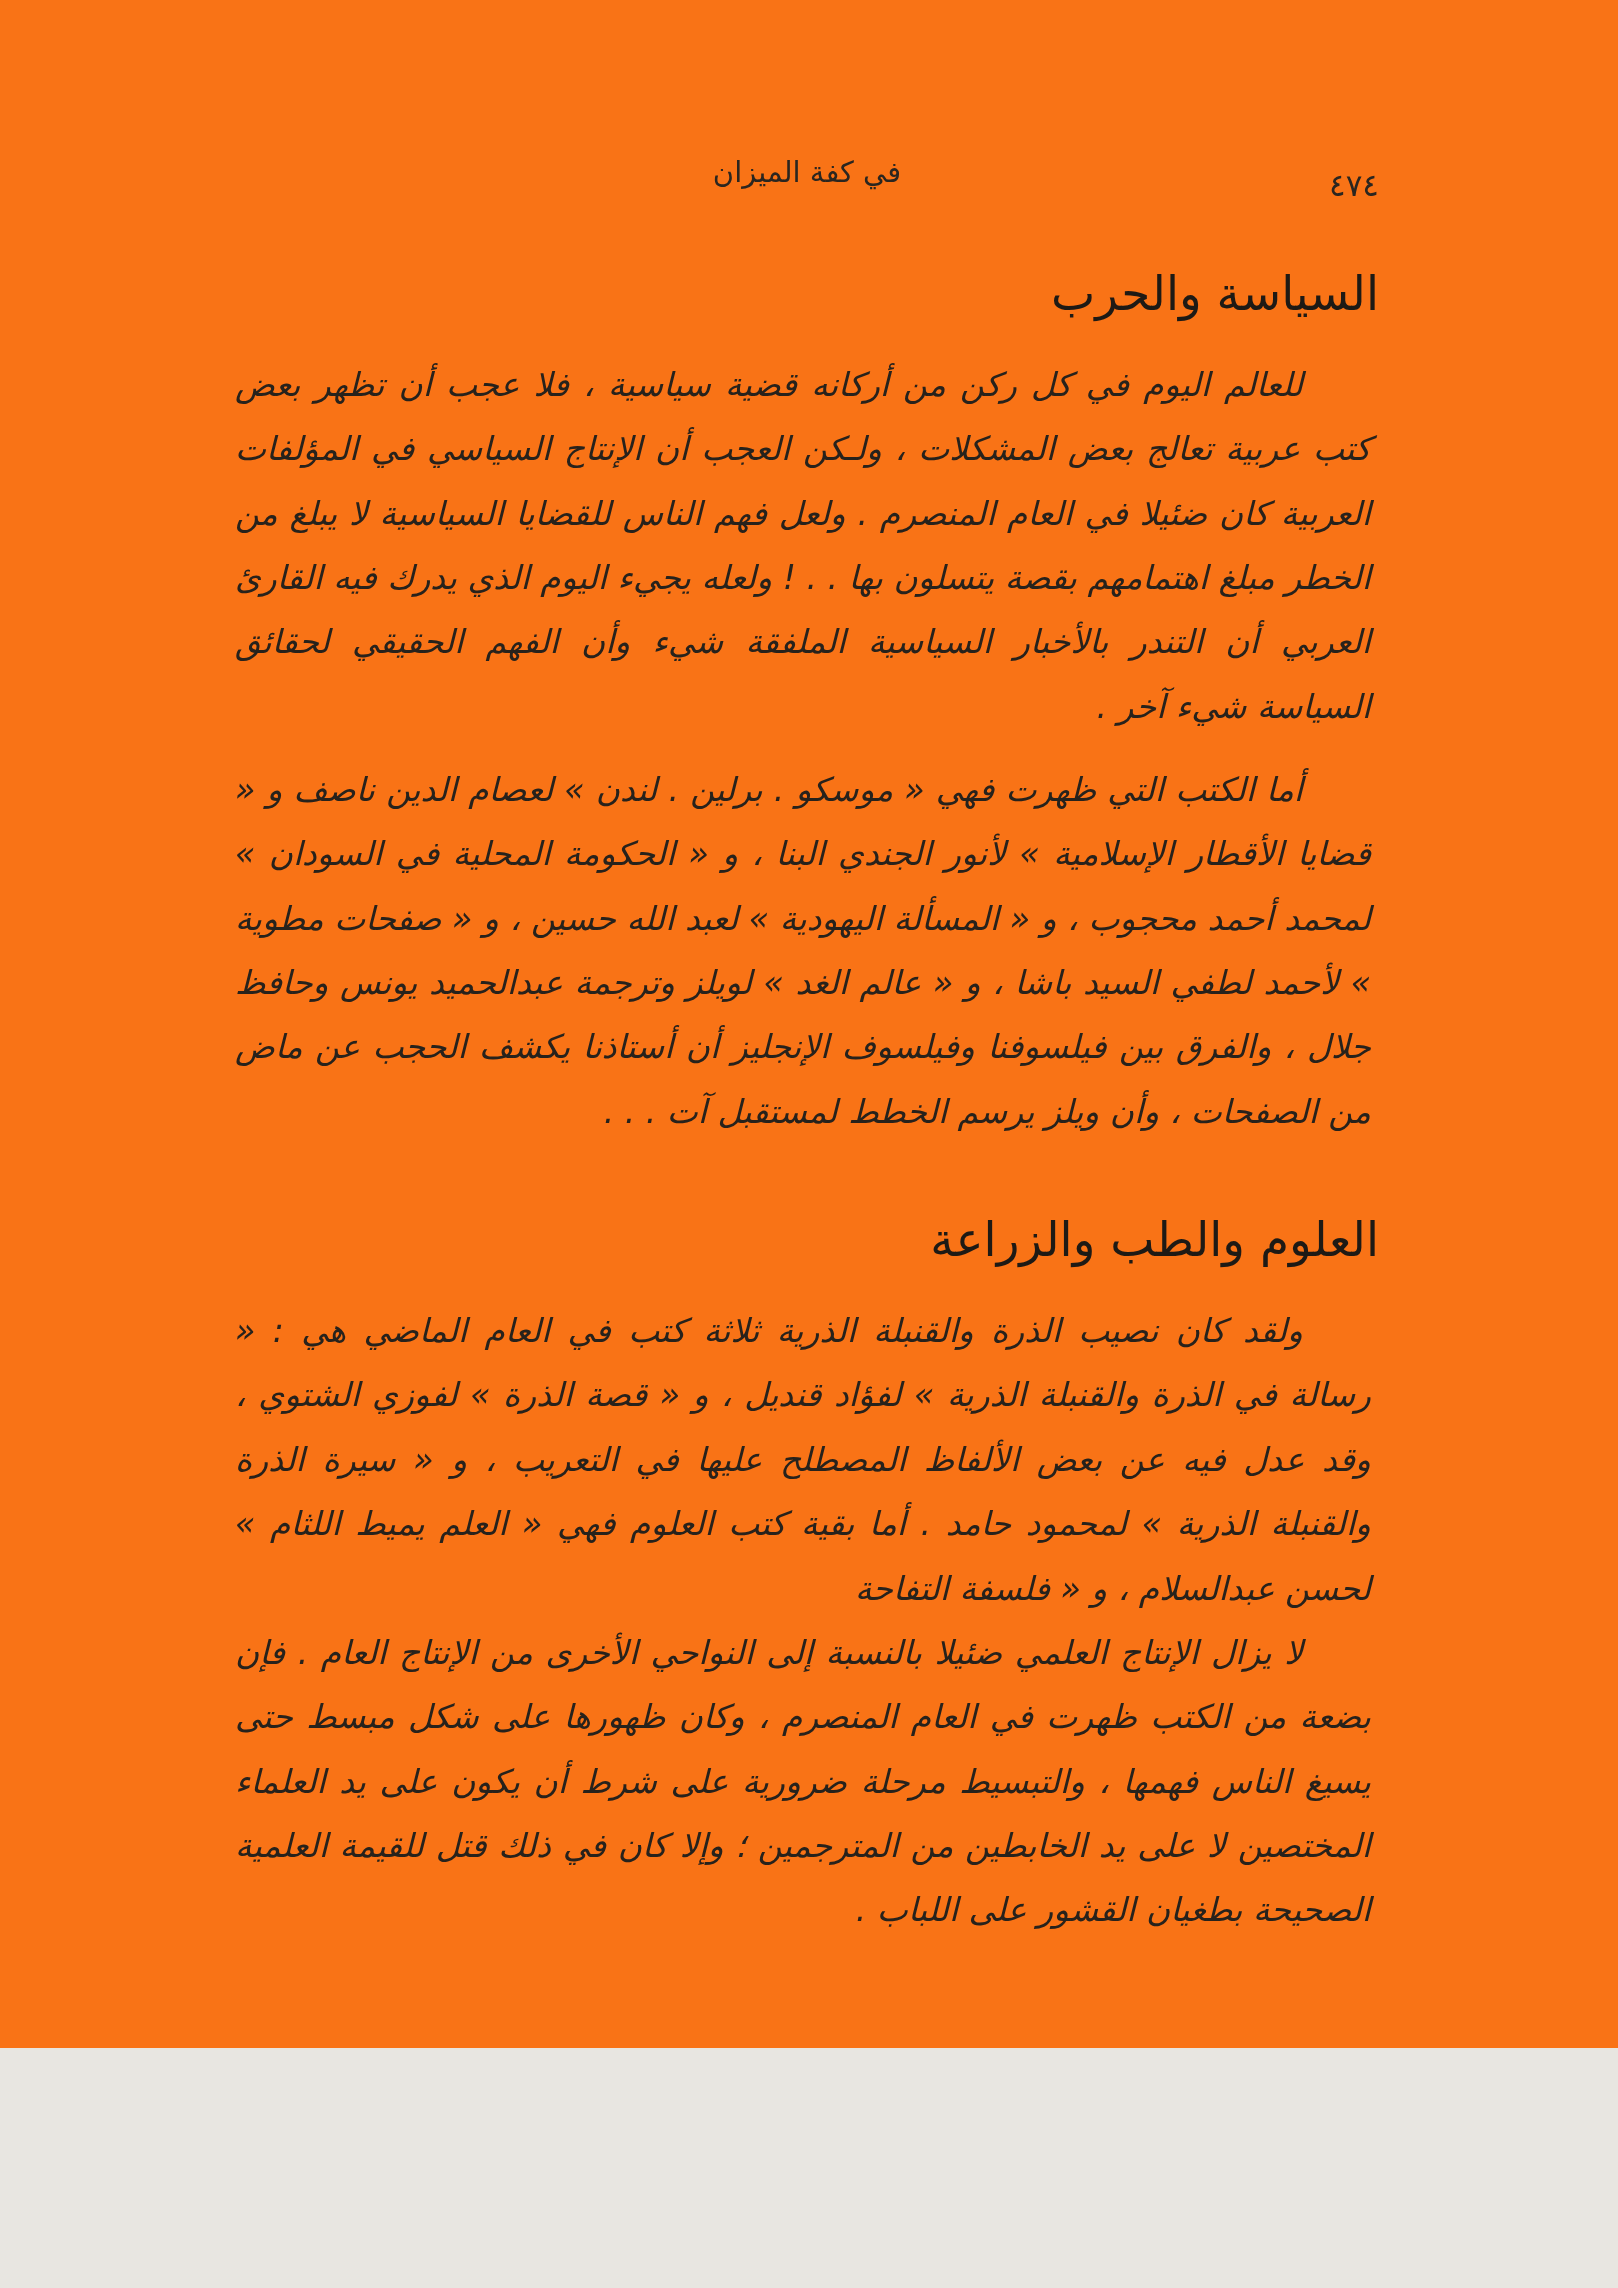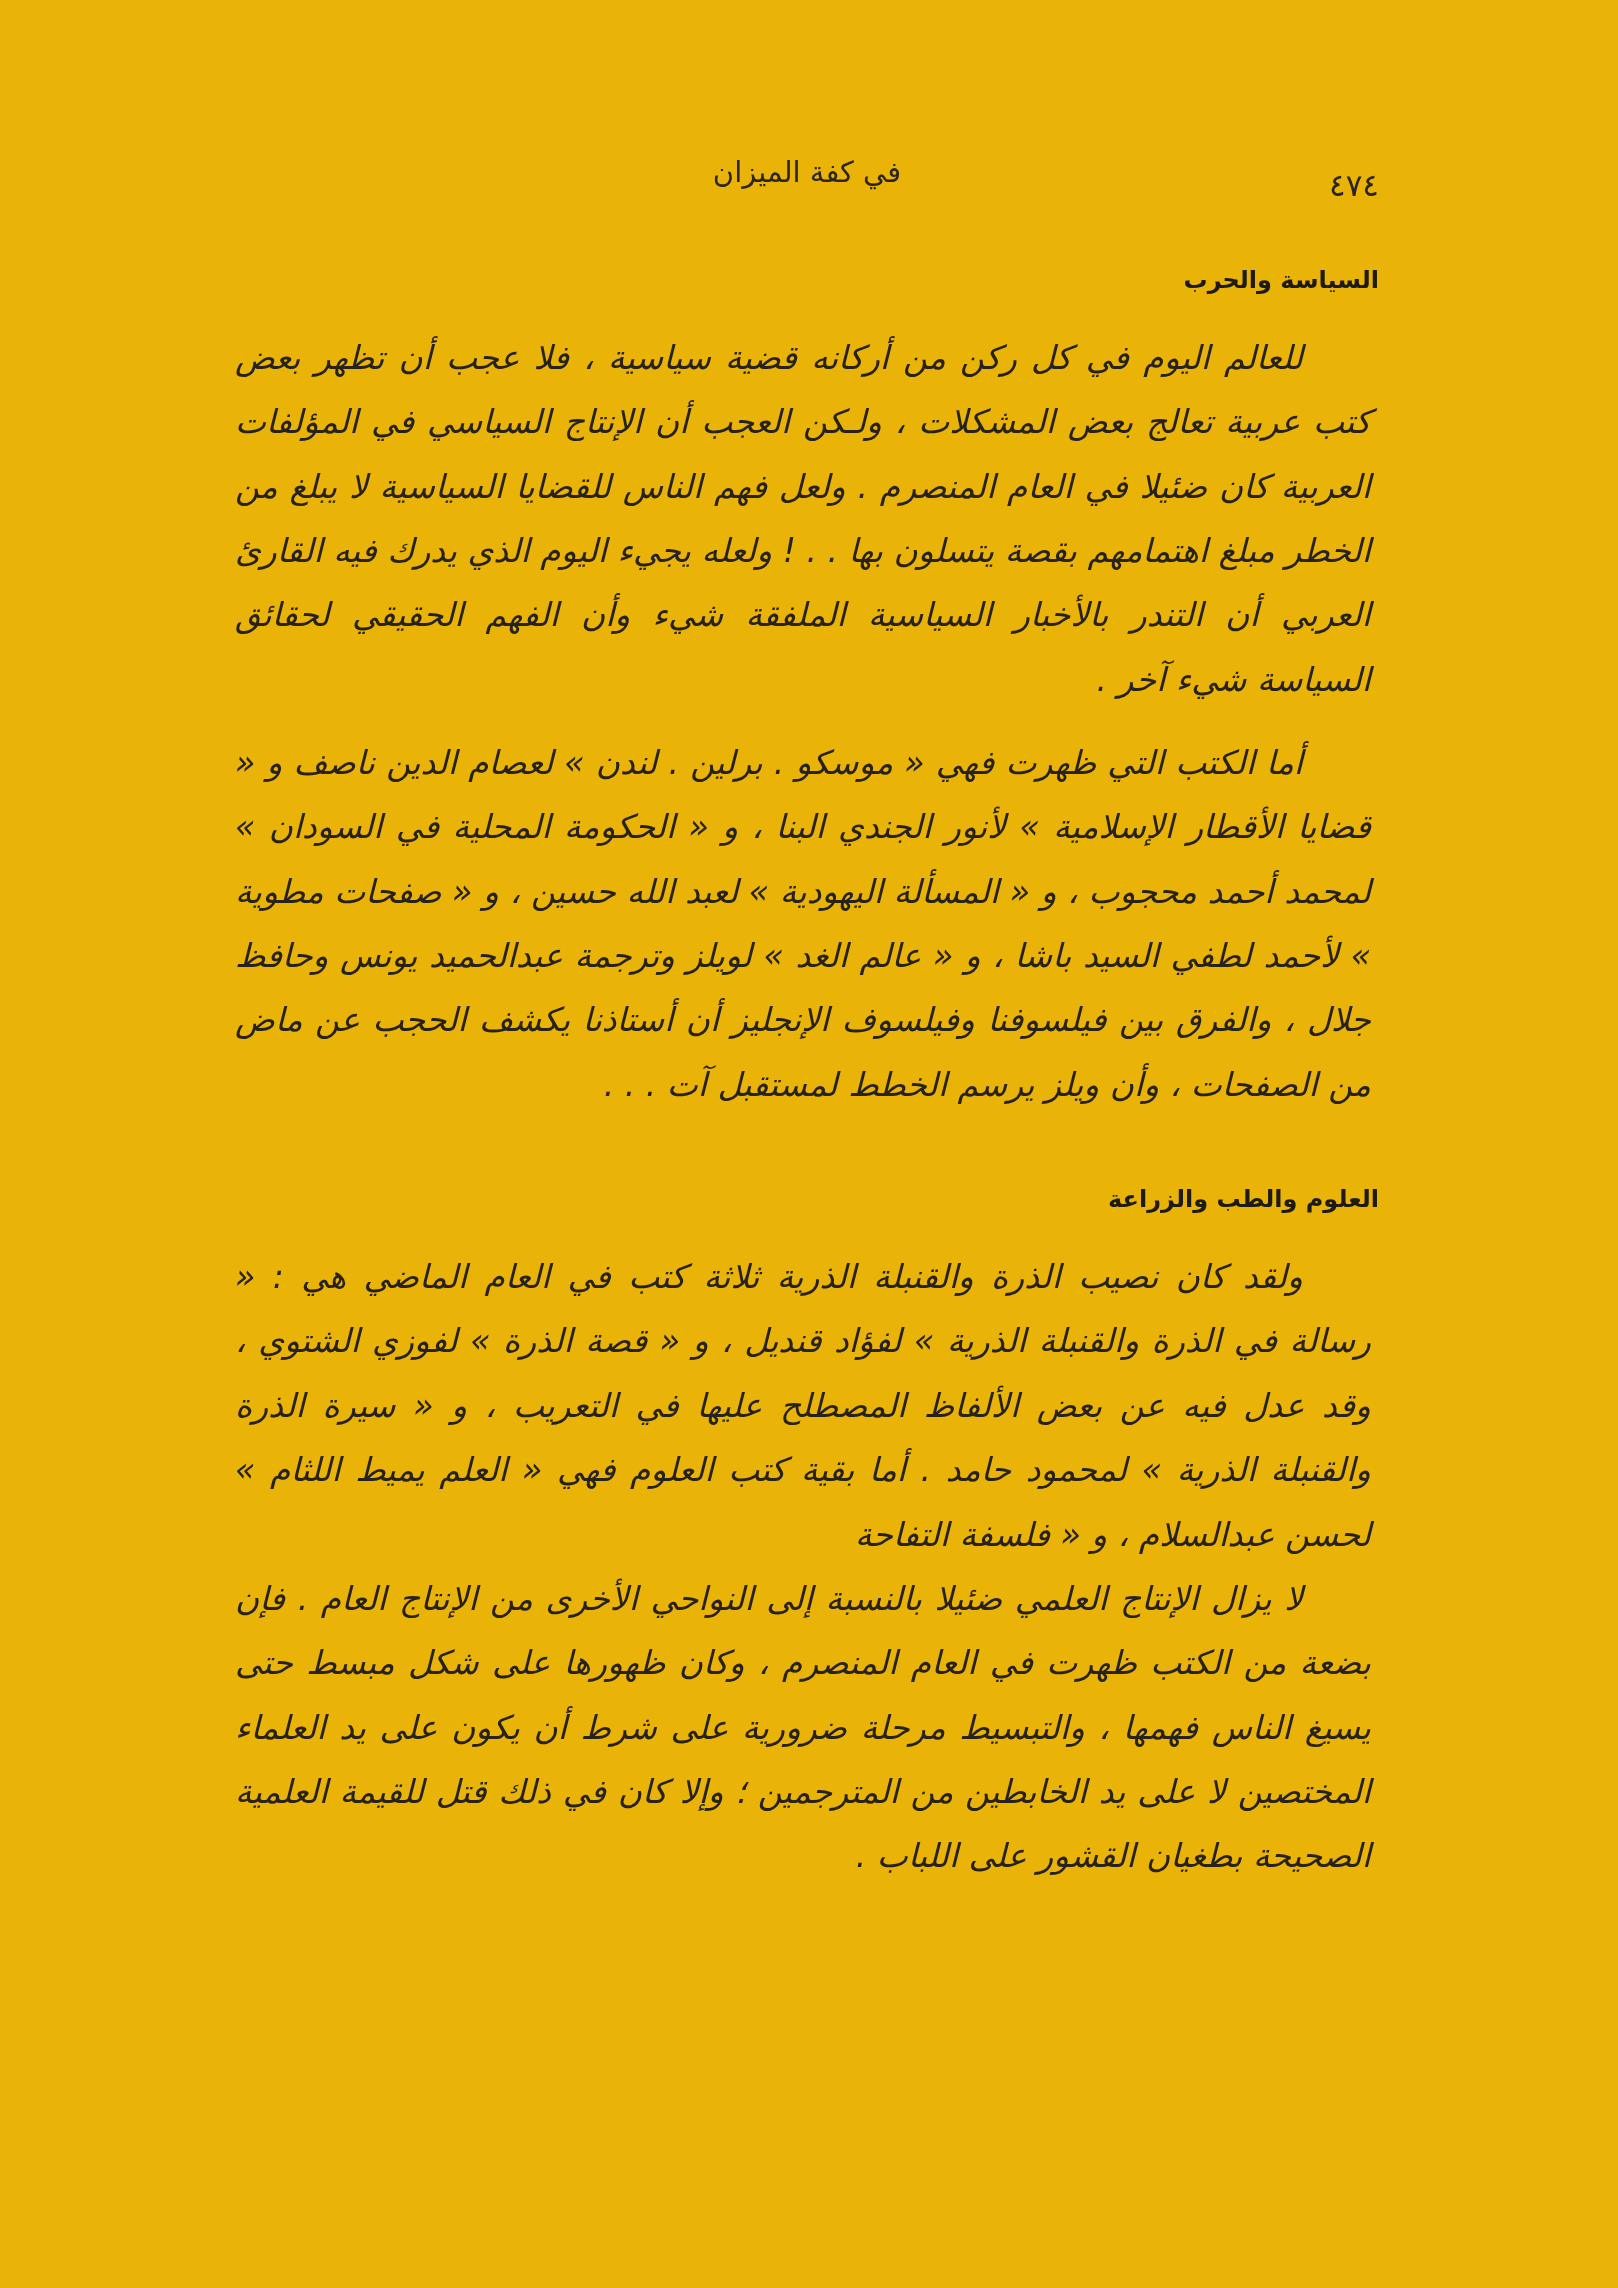--- a/index.html
+++ b/index.html
@@ -3,23 +3,23 @@
 <meta charset="utf-8">
 <style>
   html, body {
     margin: 0;
     padding: 0;
     background: #e8e6e1;
   }
   .page {
     position: relative;
     width: 1619px;
-    height: 2288px;
+    height: 2048px;
     margin: 0 auto;
-    background: #eab308;
+    background: #f97316;
     color: #241f1a;
     font-family: "DejaVu Sans", sans-serif;
     overflow: hidden;
   }
   .content {
     position: absolute;
     top: 155px;
     right: 240px;
     left: 235px;
     direction: rtl;
@@ -41,22 +41,22 @@
   .page-number {
     position: absolute;
     left: 7.5px; 
     left: auto;
     right: 0;
     top: 12px;
     font-size: 31px;
     color: #2b2620;
   }
   .section-heading {
-    font-size: 24px;
-    font-weight: bold;
+    font-size: 47px;
+    font-weight: normal;
     margin: 0 0 32px 0;
     color: #1e1a15;
   }
   .section-heading.second {
     margin-top: 68px;
   }
   .para {
     font-size: 33px;
     line-height: 1.95;
     text-align: justify;

